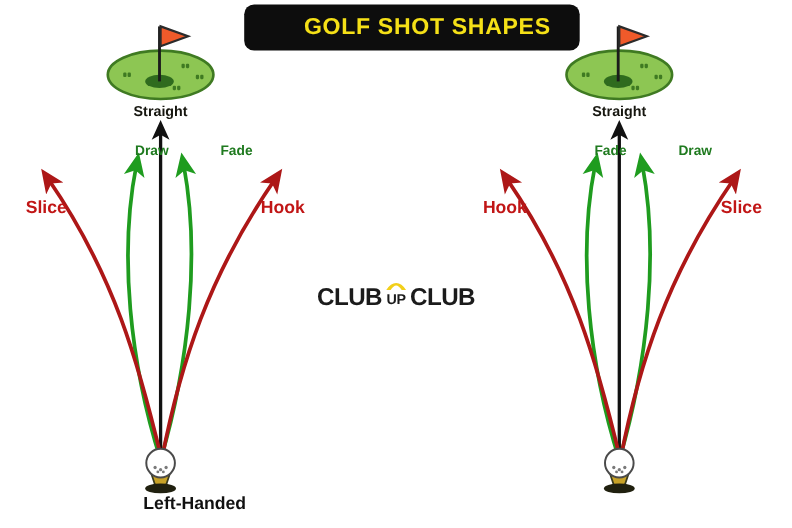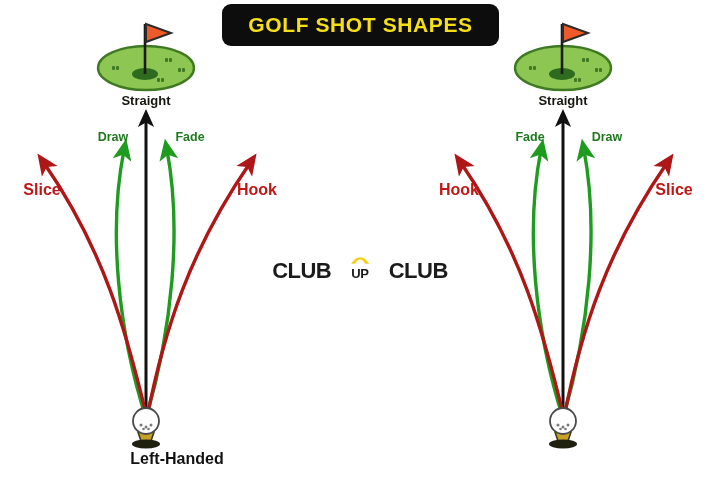--- a/index.html
+++ b/index.html
@@ -21,20 +21,21 @@
     position: absolute;
     left: 222px;
     top: 4px;
     width: 277px;
     height: 42px;
     background: #0d0d0d;
     border-radius: 9px;
     display: flex;
     align-items: center;
     justify-content: center;
+    padding-left: 28px;
   }
   #title-text {
     color: #f5e017;
     font-size: 21px;
     font-weight: bold;
     letter-spacing: 0.6px;
     font-family: "Liberation Sans", sans-serif;
     white-space: nowrap;
   }
 
@@ -59,34 +60,34 @@
 
   
   .lbl {
     position: absolute;
     font-family: "Liberation Sans", sans-serif;
     font-weight: bold;
     white-space: nowrap;
     transform: translateX(-50%);
   }
   .lbl-straight { font-size: 13px; color: #16160f; }
-  .lbl-green    { font-size: 12.5px; color: #1f7a1f; }
+  .lbl-green    { font-size: 12.5px; color: #1f7a1f; margin-left: 25px; }
   .lbl-red      { font-size: 16px; color: #c11616; }
   .lbl-hand     { font-size: 16px; color: #111111; }
 
   
   #logo {
     position: absolute;
     left: 360px;
     top: 268px;
     transform: translate(-50%, -50%);
     display: flex;
     align-items: flex-end;
     justify-content: center;
-    gap: 20px;
+    gap: 4px;
   }
   .logo-word {
     font-family: "Liberation Sans", sans-serif;
     font-weight: bold;
     font-size: 22px;
     color: #1b1b1b;
     letter-spacing: -0.5px;
     line-height: 1;
   }
   #logo-up-wrap {

